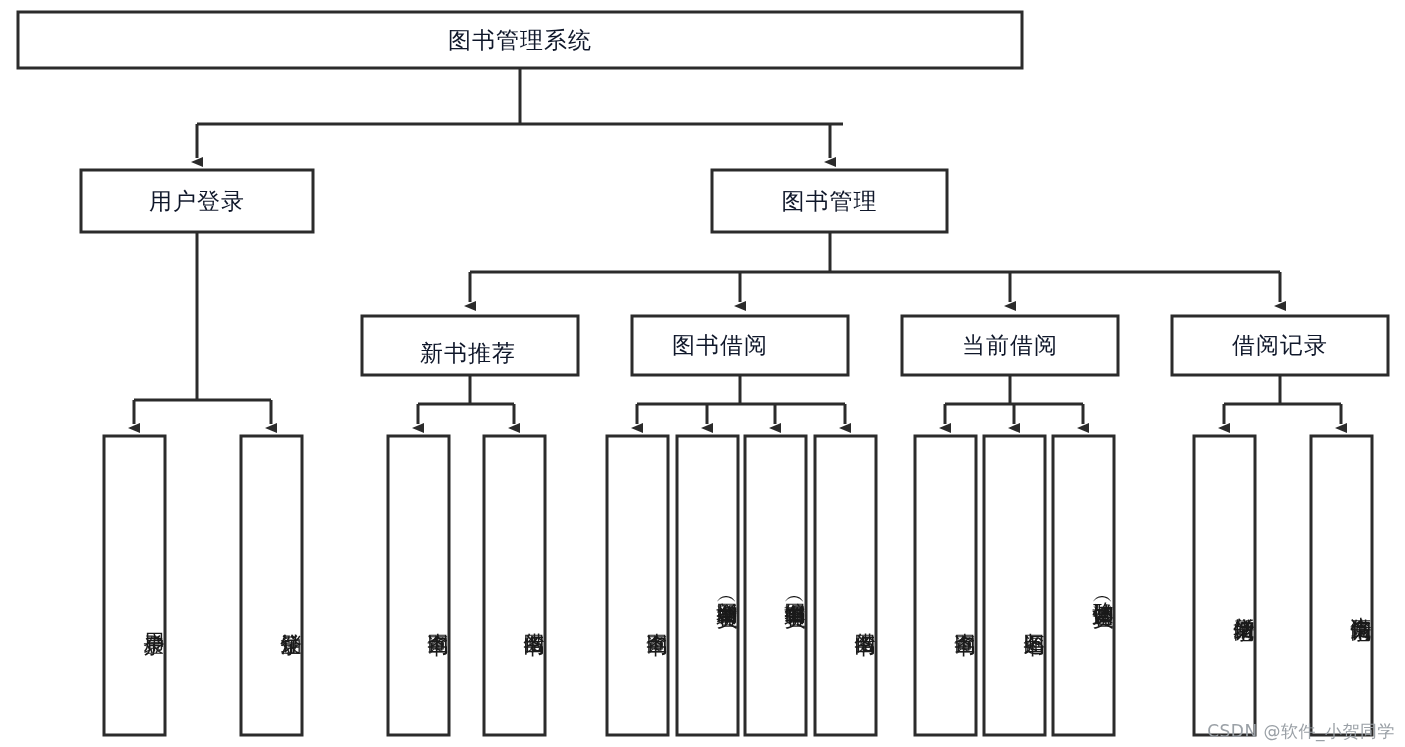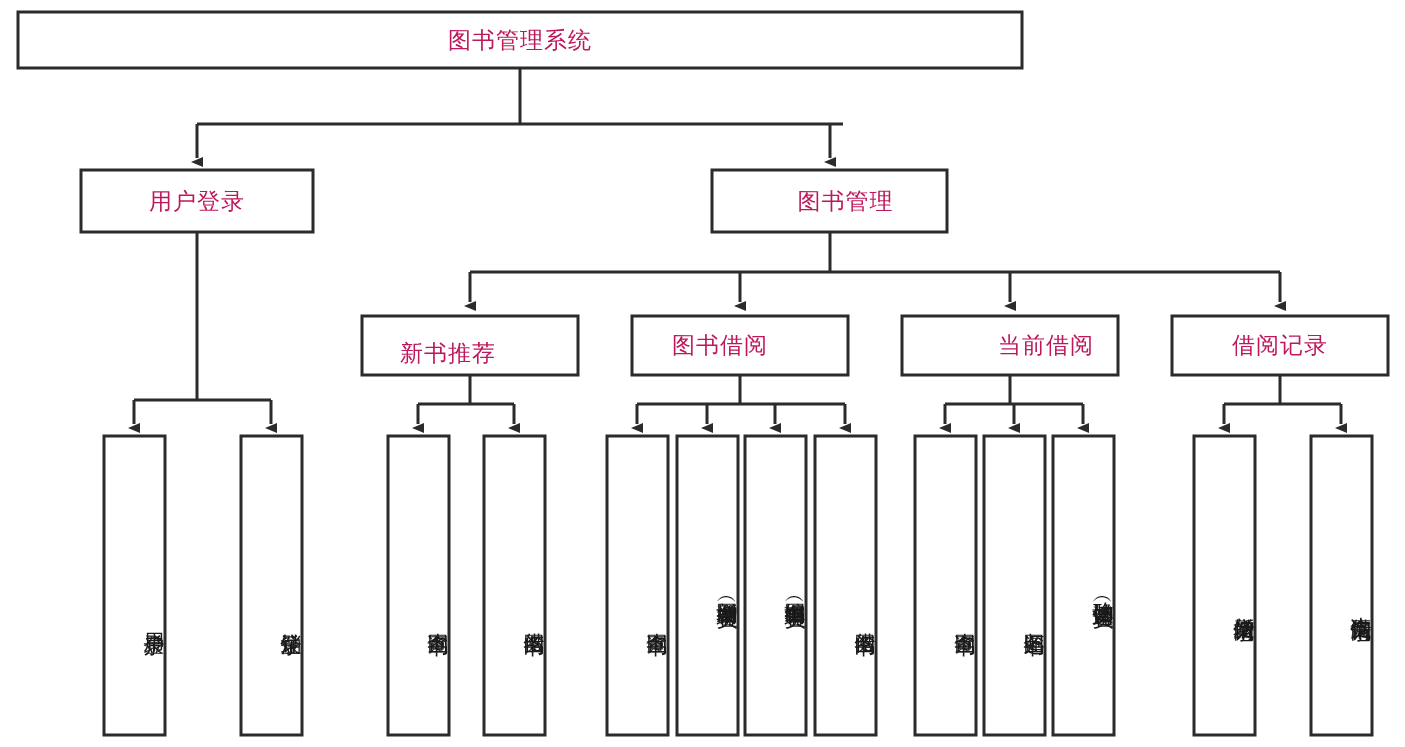--- a/index.html
+++ b/index.html
@@ -28,21 +28,21 @@
     white-space:nowrap;
     pointer-events:none;
   }
   .htext-wrap{
     position:absolute;
     display:flex;
     align-items:center;
     justify-content:center;
     font-size:23px;
     letter-spacing:1px;
-    color:#be185d;
+    color:#0f172a;
     white-space:nowrap;
     pointer-events:none;
   }
   #watermark{
     position:absolute;
     right:10px;
     bottom:4px;
     font-size:17px;
     color:#9aa0a6;
     letter-spacing:0.5px;
@@ -140,38 +140,39 @@
     <rect class="node-box" x="984" y="436" width="61" height="299"></rect>
     <rect class="node-box" x="1053" y="436" width="61" height="299"></rect>
 
     <rect class="node-box" x="1194" y="436" width="61" height="299"></rect>
     <rect class="node-box" x="1311" y="436" width="61" height="299"></rect>
   </svg>
 
   <div class="htext-wrap" style="left:18px;  top:12px;  width:1004px; height:56px;">图书管理系统</div>
 
   <div class="htext-wrap" style="left:81px;  top:170px; width:232px;  height:62px;">用户登录</div>
-  <div class="htext-wrap" style="left:712px; top:170px; width:235px;  height:62px;margin-left:16px;">图书管理</div>
+  <div class="htext-wrap" style="left:712px; top:170px; width:235px;  height:62px;">图书管理</div>
 
-  <div class="htext-wrap" style="left:340px; top:316px; width:216px;  height:75px;">新书推荐</div>
+  <div class="htext-wrap" style="left:360px; top:316px; width:216px;  height:75px;">新书推荐</div>
   <div class="htext-wrap" style="left:632px; top:316px; width:176px;  height:59px;">图书借阅</div>
-  <div class="htext-wrap" style="left:902px; top:316px; width:216px;  height:59px;padding-left:36px;">当前借阅</div>
+  <div class="htext-wrap" style="left:902px; top:316px; width:216px;  height:59px;">当前借阅</div>
   <div class="htext-wrap" style="left:1172px;top:316px; width:216px;  height:59px;border-radius:6px;">借阅记录</div>
 
   <div class="vtext-wrap" style="left:104px; top:500px; width:61px; height:235px;">用户登录</div>
   <div class="vtext-wrap" style="left:241px; top:500px; width:61px; height:235px;">注销登录</div>
 
   <div class="vtext-wrap" style="left:388px; top:500px; width:61px; height:235px;">查询图书</div>
   <div class="vtext-wrap" style="left:484px; top:500px; width:61px; height:235px;">借阅图书</div>
 
   <div class="vtext-wrap" style="left:607px; top:500px; width:61px; height:235px;">查询图书</div>
   <div class="vtext-wrap" style="left:677px; top:444px; width:61px; height:291px;">新增图书（管理员）</div>
   <div class="vtext-wrap" style="left:745px; top:444px; width:61px; height:291px;">编辑图书（管理员）</div>
   <div class="vtext-wrap" style="left:815px; top:500px; width:61px; height:235px;">借阅图书</div>
 
   <div class="vtext-wrap" style="left:915px; top:500px; width:61px; height:235px;">查询图书</div>
   <div class="vtext-wrap" style="left:984px; top:500px; width:61px; height:235px;">归还图书</div>
   <div class="vtext-wrap" style="left:1053px;top:444px; width:61px; height:291px;">确认归还（管理员）</div>
 
   <div class="vtext-wrap" style="left:1194px;top:470px; width:61px; height:265px;">新增借阅记录</div>
   <div class="vtext-wrap" style="left:1311px;top:470px; width:61px; height:265px;">查询借阅记录</div>
 
+  <div id="watermark">CSDN @软件_小贺同学</div>
 </div>
 
 </body></html>

